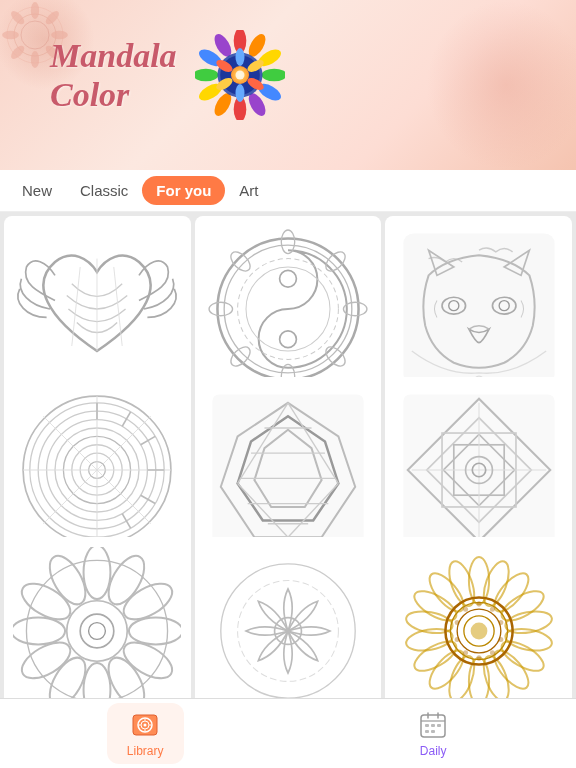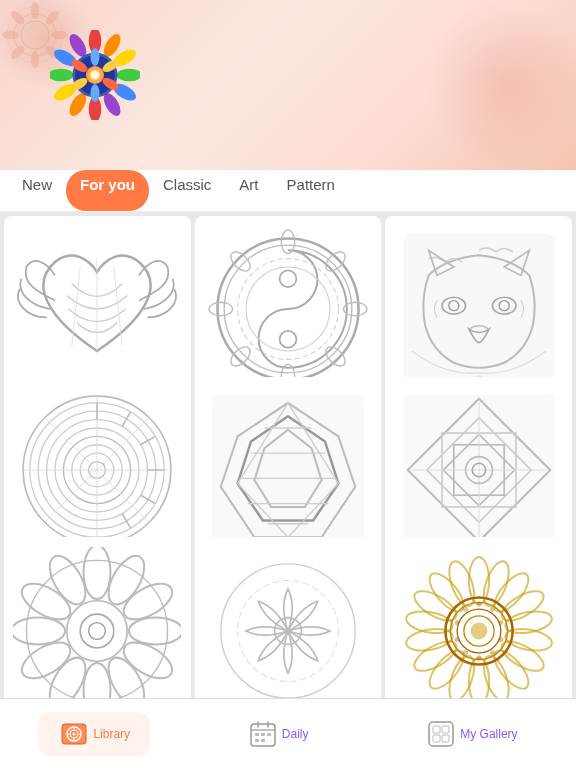--- a/index.html
+++ b/index.html
@@ -56,20 +56,21 @@
       text-shadow: 1px 1px 2px rgba(255,255,255,0.5);
     }
     .mandala-logo {
       width: 90px;
       height: 90px;
     }
 
     
     .nav-tabs {
       display: flex;
+      align-items: center;
       height: 42px;
       background: #fff;
       border-bottom: 1px solid #eee;
       padding: 0 8px;
       overflow: hidden;
       gap: 0;
     }
     .nav-tab {
       padding: 6px 14px;
       font-size: 15px;
@@ -118,21 +119,21 @@
       width: 100%;
       height: 70px;
       background: #fff;
       border-top: 1px solid #ddd;
       display: flex;
       align-items: center;
       justify-content: space-around;
     }
     .bottom-tab {
       display: flex;
-      flex-direction: row;
+      flex-direction: column;
       align-items: center;
       gap: 3px;
       cursor: pointer;
       padding: 6px 20px;
       border-radius: 12px;
     }
     .bottom-tab.active {
       background: #fff3ee;
     }
     .bottom-tab-icon {
@@ -176,20 +177,24 @@
       <ellipse cx="50" cy="15" rx="6" ry="12" fill="#e8a090" transform="rotate(90 50 50)"></ellipse>
       <ellipse cx="50" cy="15" rx="6" ry="12" fill="#e8a090" transform="rotate(135 50 50)"></ellipse>
       <ellipse cx="50" cy="15" rx="6" ry="12" fill="#e8a090" transform="rotate(180 50 50)"></ellipse>
       <ellipse cx="50" cy="15" rx="6" ry="12" fill="#e8a090" transform="rotate(225 50 50)"></ellipse>
       <ellipse cx="50" cy="15" rx="6" ry="12" fill="#e8a090" transform="rotate(270 50 50)"></ellipse>
       <ellipse cx="50" cy="15" rx="6" ry="12" fill="#e8a090" transform="rotate(315 50 50)"></ellipse>
     </g>
   </svg>
 
   <div class="header-title-wrap">
+    <div class="header-title-text">
+      <span>Mandala</span><br>
+      <span>Color</span>
+    </div>
 
     <svg class="mandala-logo" viewBox="0 0 100 100">
       <defs>
         <radialGradient id="mg1" cx="50%" cy="50%" r="50%">
           <stop offset="0%" stop-color="#ffe066"></stop>
           <stop offset="100%" stop-color="#ff9933"></stop>
         </radialGradient>
       </defs>
 
       <g>
@@ -220,24 +225,23 @@
       </g>
 
       <circle cx="50" cy="50" r="10" fill="url(#mg1)"></circle>
       <circle cx="50" cy="50" r="5" fill="#fff" opacity="0.8"></circle>
     </svg>
   </div>
 </div>
 
 <div class="nav-tabs">
   <div class="nav-tab">New</div>
+  <div class="nav-tab">Classic</div>
   <div class="nav-tab active">For you</div>
-  <div class="nav-tab">Classic</div>
   <div class="nav-tab">Art</div>
-  <div class="nav-tab">Pattern</div>
 </div>
 
 <div class="grid-container">
 
   <div class="grid-item">
     <svg viewBox="0 0 100 100" fill="none" xmlns="http://www.w3.org/2000/svg">
 
       <path d="M50 75 C20 55 10 35 25 22 C35 14 45 20 50 28 C55 20 65 14 75 22 C90 35 80 55 50 75Z" stroke="#aaa" stroke-width="1.5" fill="none"></path>
 
       <path d="M25 45 C15 40 5 35 8 25 C12 18 20 22 25 30" stroke="#aaa" stroke-width="1" fill="none"></path>
@@ -495,26 +499,14 @@
         <rect x="8" y="15" width="4" height="3" rx="1" fill="#bbb"></rect>
         <rect x="14" y="15" width="4" height="3" rx="1" fill="#bbb"></rect>
         <rect x="20" y="15" width="4" height="3" rx="1" fill="#bbb"></rect>
         <rect x="8" y="21" width="4" height="3" rx="1" fill="#bbb"></rect>
         <rect x="14" y="21" width="4" height="3" rx="1" fill="#bbb"></rect>
       </svg>
     </div>
     <span class="bottom-tab-label">Daily</span>
   </div>
 
-  <div class="bottom-tab">
-    <div class="bottom-tab-icon">
-      <svg width="32" height="32" viewBox="0 0 32 32" fill="none">
-        <rect x="4" y="4" width="24" height="24" rx="4" stroke="#999" stroke-width="1.5" fill="none"></rect>
-        <rect x="8" y="8" width="7" height="7" rx="1" stroke="#bbb" stroke-width="1" fill="none"></rect>
-        <rect x="17" y="8" width="7" height="7" rx="1" stroke="#bbb" stroke-width="1" fill="none"></rect>
-        <rect x="8" y="17" width="7" height="7" rx="1" stroke="#bbb" stroke-width="1" fill="none"></rect>
-        <rect x="17" y="17" width="7" height="7" rx="1" stroke="#bbb" stroke-width="1" fill="none"></rect>
-      </svg>
-    </div>
-    <span class="bottom-tab-label">My Gallery</span>
-  </div>
 
 </div>
 
 </body></html>

